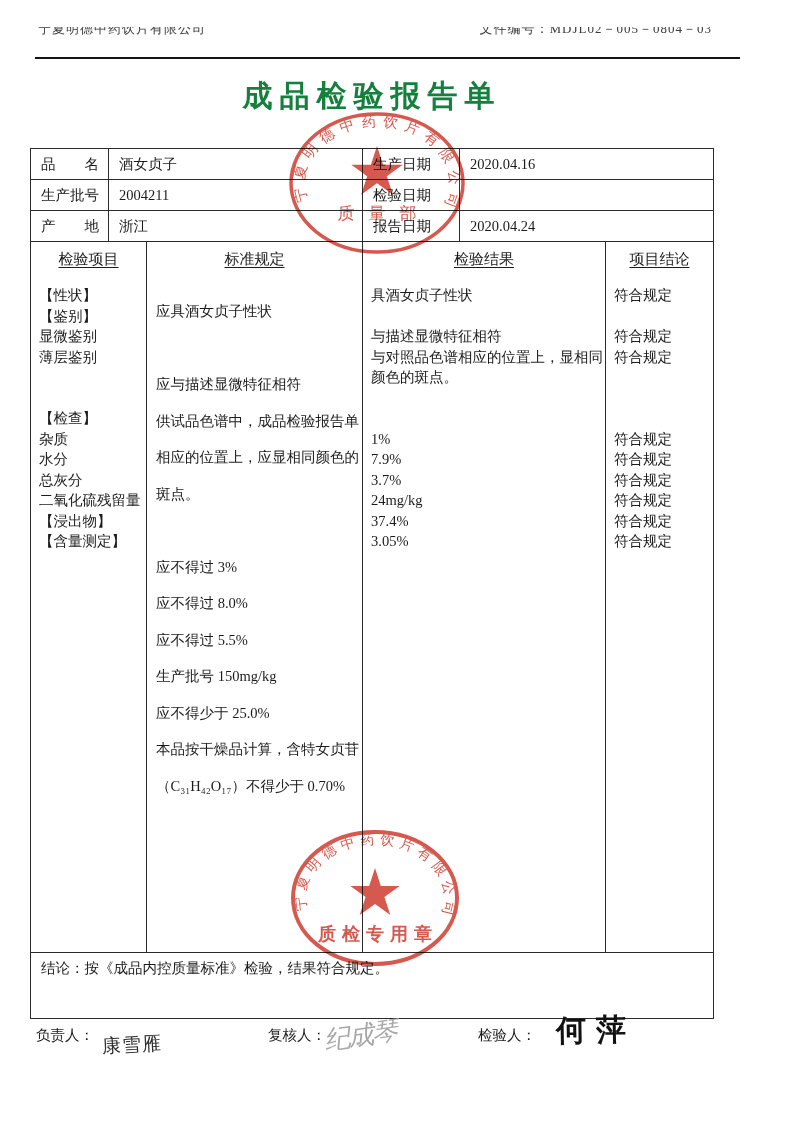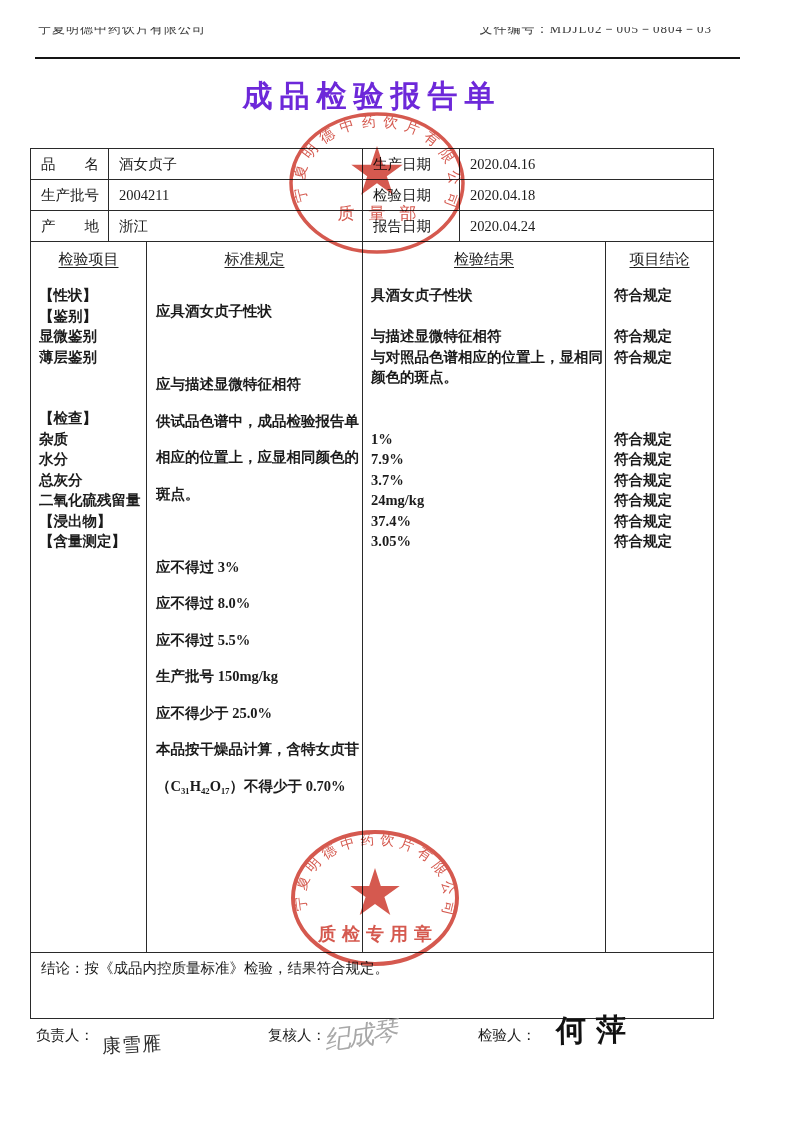--- a/index.html
+++ b/index.html
@@ -10,38 +10,38 @@
   
   .clip{position:absolute;top:27px;height:16px;overflow:hidden;color:#3a3a3a;}
   .clip span{display:block;line-height:22px;margin-top:-9px;font-size:13px;letter-spacing:1px;white-space:nowrap;}
   .hdr-left{left:38px;}
   .hdr-right{right:88px;}
   .rule{position:absolute;left:35px;top:57px;width:705px;height:2px;background:#151515;}
   
   .title{
     position:absolute;left:30px;top:76px;width:684px;text-align:center;
     font-family:"Liberation Sans","DejaVu Sans",sans-serif;
-    font-size:30px;font-weight:700;letter-spacing:7px;color:#6d28d9;
+    font-size:30px;font-weight:700;letter-spacing:7px;color:#15803d;
   }
   
   .doc-table{
     position:absolute;left:30px;top:148px;width:684px;height:871px;
     border:1.5px solid #2a2a2a;box-sizing:border-box;background:transparent;
   }
   .info-row{display:grid;grid-template-columns:78px 254px 97px 1fr;height:31px;border-bottom:1.5px solid #2a2a2a;box-sizing:border-box;}
   .cell{display:flex;align-items:center;padding-left:10px;font-size:14.5px;box-sizing:border-box;white-space:nowrap;}
   .bR{border-right:1.5px solid #2a2a2a;}
   .report-row{display:grid;grid-template-columns:332px 1fr;height:33px;border-bottom:1.5px solid #2a2a2a;box-sizing:border-box;}
   
   .insp{display:grid;grid-template-columns:116px 216px 243px 1fr;height:710px;box-sizing:border-box;}
   .icol{box-sizing:border-box;overflow:hidden;}
   .icol.bR{border-right:1.5px solid #2a2a2a;}
   .ihd{height:43px;text-align:center;padding-top:8px;font-size:15px;box-sizing:border-box;}
   .ihd .u{text-decoration:underline;text-underline-offset:3px;}
-  .iln{height:20.5px;line-height:20.5px;font-size:14.5px;padding-left:8px;white-space:nowrap;font-weight:bold;}
+  .iln{height:20.5px;line-height:20.5px;font-size:14.5px;padding-left:8px;white-space:nowrap;}
   .c1 .iln{padding-left:9px;margin-top:16px;}
   .c2 .iln{padding-left:8px;}
   .c3 .iln{padding-left:8px;}
   
   .concl{height:32px;border-top:1.5px solid #2a2a2a;box-sizing:border-box;display:flex;align-items:center;padding-left:10px;font-size:14.5px;}
   
   .sig-label{position:absolute;font-size:14.5px;top:1026px;}
   .sig-name{position:absolute;white-space:nowrap;}
   .sig1{left:36px;}
   .sig2{left:268px;}
@@ -75,21 +75,20 @@
     <div class="info-row">
       <div class="cell bR">品　　名</div>
       <div class="cell bR">酒女贞子</div>
       <div class="cell bR">生产日期</div>
       <div class="cell">2020.04.16</div>
     </div>
     <div class="info-row">
       <div class="cell bR">生产批号</div>
       <div class="cell bR">2004211</div>
       <div class="cell bR">检验日期</div>
-      <div class="cell">2020.04.18</div>
     </div>
     <div class="info-row">
       <div class="cell bR">产　　地</div>
       <div class="cell bR">浙江</div>
       <div class="cell bR">报告日期</div>
       <div class="cell">2020.04.24</div>
     </div>
 
 
     <div class="insp">

